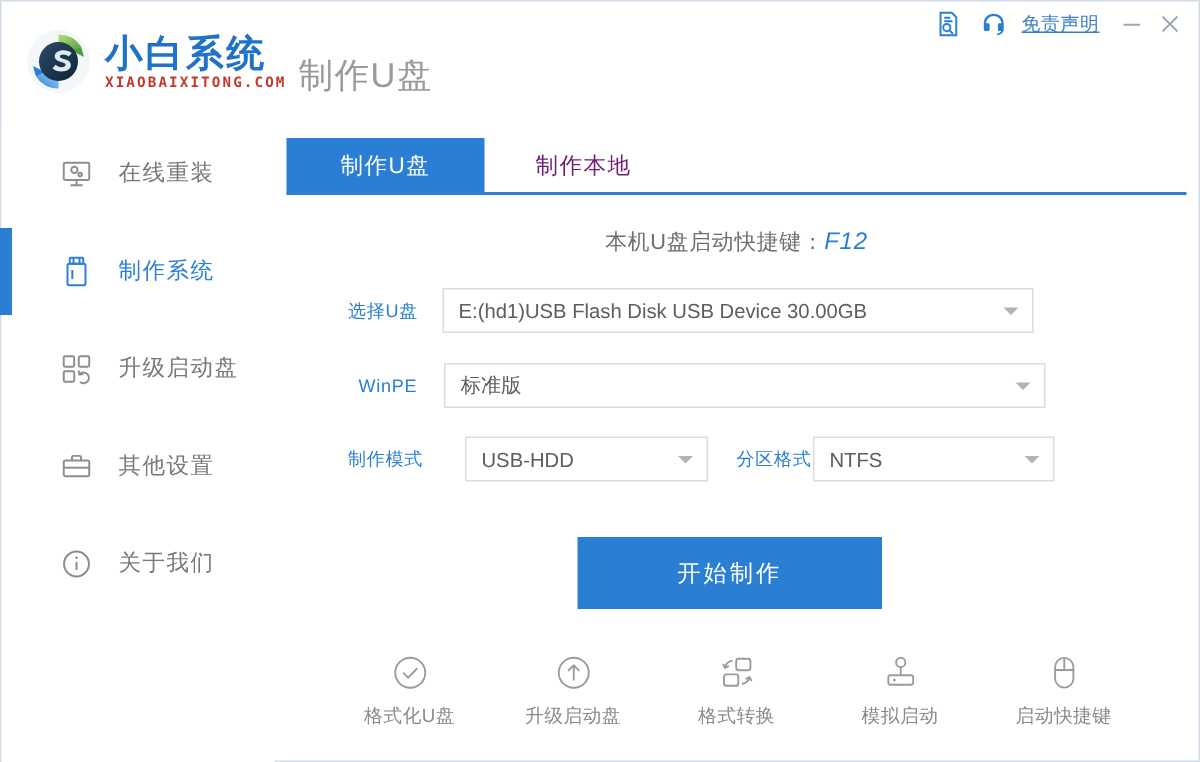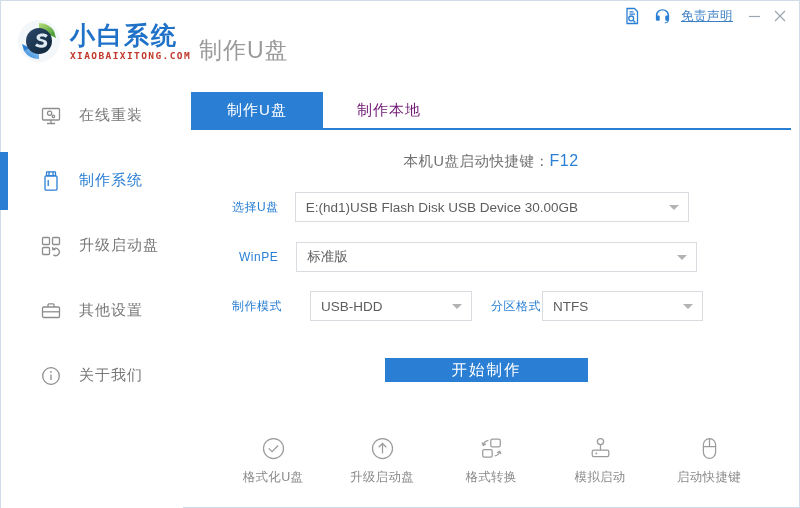--- a/index.html
+++ b/index.html
@@ -73,21 +73,21 @@
     height: 37px; min-width: 132px; display: flex; align-items: center; justify-content: center;
     font-size: 15px; letter-spacing: 1px; color: #701a75; cursor: pointer; background: transparent;
   }
   .tab.active { background: #2a7fd4; color: #ffffff; }
 
   
   #hotkey {
     position: absolute; left: 190px; top: 151px; width: 600px; text-align: center;
     font-size: 14.5px; color: #6f6f6f; letter-spacing: .5px;
   }
-  #hotkey b { color: #2a7fd4; font-weight: normal; font-size: 16px; }
+  #hotkey b { color: #2a7fd4; font-weight: normal; font-size: 16px; font-style: italic; }
 
   
   .row { position: absolute; display: flex; align-items: center; }
   #row-usb  { left: 231px; top: 191px; }
   #row-pe   { left: 238px; top: 241px; }
   #row-mode { left: 231px; top: 290px; }
 
   .f-label { font-size: 12px; color: #2a7fd4; letter-spacing: .5px; white-space: nowrap; }
   .f-label.mode  { width: 78px; }
   .f-label.part  { width: 70px; padding-left: 19px; }
@@ -102,21 +102,21 @@
     width: 0; height: 0; border-left: 5px solid transparent; border-right: 5px solid transparent;
     border-top: 5px solid #b3b3b3;
   }
   #sel-usb  { width: 394px; margin-left: 16px; }
   #sel-pe   { width: 401px; margin-left: 18px; }
   #sel-mode { width: 162px; }
   #sel-part { width: 161px; }
 
   
   #start-btn {
-    position: absolute; left: 384px; top: 357px; width: 203px; height: 24px;
+    position: absolute; left: 384px; top: 357px; width: 203px; height: 48px;
     background: #2a7fd4; color: #fff; font-size: 15.5px; letter-spacing: 2px;
     display: flex; align-items: center; justify-content: center; border: none; cursor: pointer;
   }
 
   
   #tools {
     position: absolute; left: 190px; top: 432px; width: 600px;
     display: flex; justify-content: center; gap: 35px;
   }
   .tool { width: 74px; display: flex; flex-direction: column; align-items: center; cursor: pointer; }

